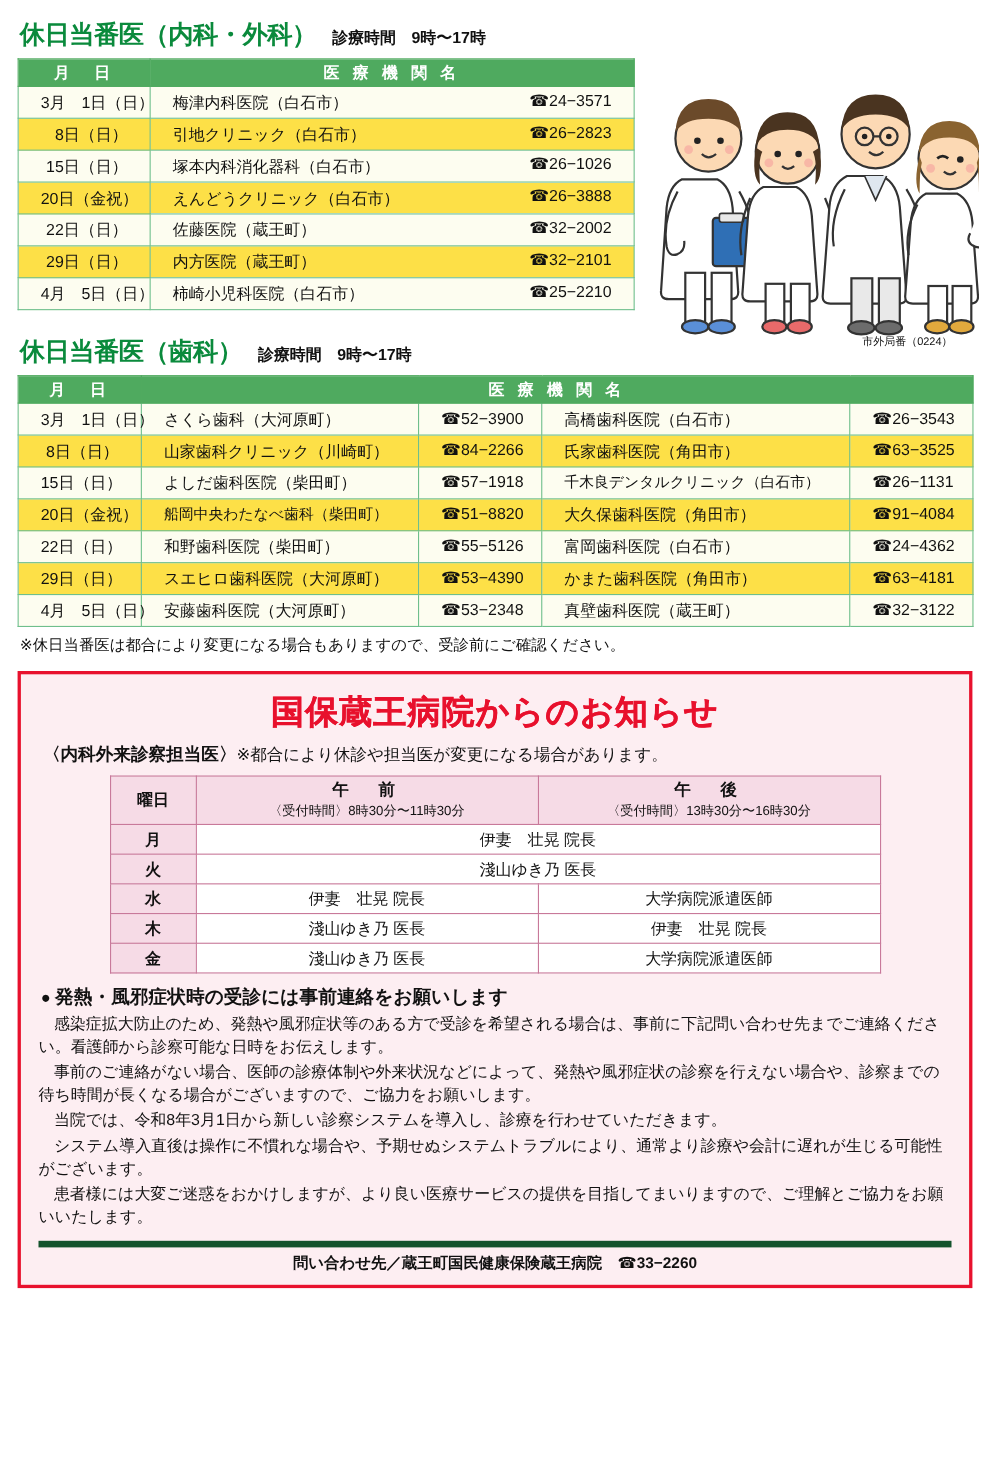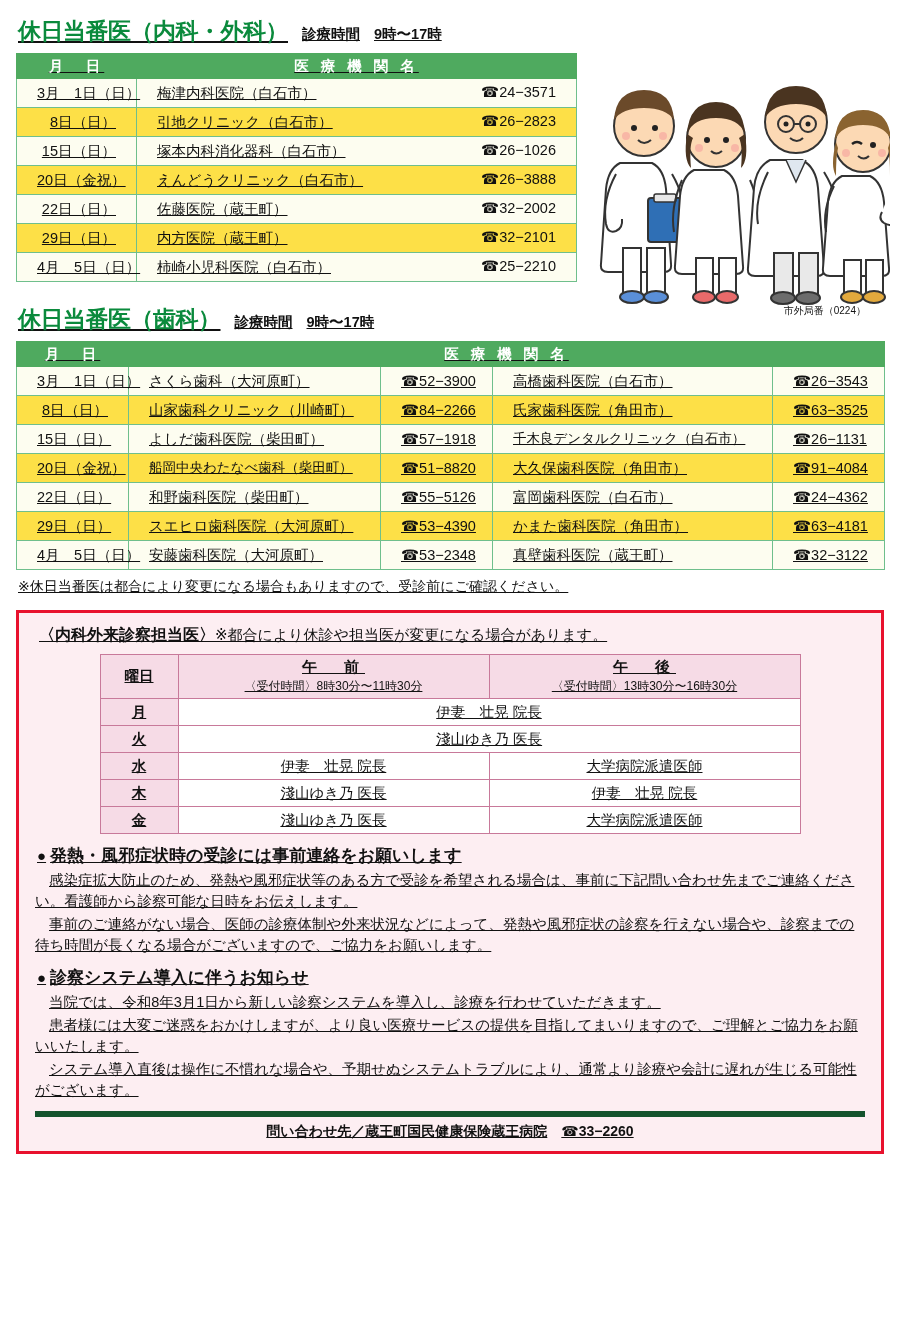--- a/index.html
+++ b/index.html
@@ -7,21 +7,21 @@
   body {
     width: 900px;
     height: 1329px;
     background: #ffffff;
     font-family: "Liberation Sans", "DejaVu Sans", sans-serif;
     color: #111;
     position: relative;
     overflow: hidden;
   }
 
-  .page { position: relative; width: 900px; height: 1329px; padding: 14px 16px; text-decoration: underline; }
+  .page { position: relative; width: 900px; height: 1329px; padding: 14px 16px; }
 
   
   .sec-head { display: flex; align-items: baseline; gap: 14px; margin: 2px 0 6px 2px; }
   .sec-title {
     color: #0a8a3c;
     font-weight: bold;
     font-size: 23px;
     letter-spacing: -0.5px;
     white-space: nowrap;
   }
@@ -359,20 +359,21 @@
         <td class="tel-cell">☎53−2348</td>
         <td class="name-cell">真壁歯科医院（蔵王町）</td>
         <td class="tel-cell">☎32−3122</td>
       </tr>
     </tbody>
   </table>
 
   <div class="note">※休日当番医は都合により変更になる場合もありますので、受診前にご確認ください。</div>
 
   <div class="notice">
+    <div class="notice-title">国保蔵王病院からのお知らせ</div>
     <div class="notice-sub">
       <span>〈内科外来診察担当医〉</span><span class="thin">※都合により休診や担当医が変更になる場合があります。</span>
     </div>
 
     <table id="doctor-table">
       <colgroup>
           <col class="c-day">
           <col class="c-am">
           <col class="c-pm">
         </colgroup>
@@ -413,23 +414,22 @@
           <td>淺山ゆき乃 医長</td>
           <td>大学病院派遣医師</td>
         </tr>
       </tbody>
     </table>
 
     <div class="bullet-head">発熱・風邪症状時の受診には事前連絡をお願いします</div>
     <p class="para">感染症拡大防止のため、発熱や風邪症状等のある方で受診を希望される場合は、事前に下記問い合わせ先までご連絡ください。看護師から診察可能な日時をお伝えします。</p>
     <p class="para">事前のご連絡がない場合、医師の診療体制や外来状況などによって、発熱や風邪症状の診察を行えない場合や、診察までの待ち時間が長くなる場合がございますので、ご協力をお願いします。</p>
 
-    <div class="bullet-head">診察システム導入に伴うお知らせ</div>
     <p class="para">当院では、令和8年3月1日から新しい診察システムを導入し、診療を行わせていただきます。</p>
+    <p class="para">システム導入直後は操作に不慣れな場合や、予期せぬシステムトラブルにより、通常より診療や会計に遅れが生じる可能性がございます。</p>
     <p class="para">患者様には大変ご迷惑をおかけしますが、より良い医療サービスの提供を目指してまいりますので、ご理解とご協力をお願いいたします。</p>
-    <p class="para">システム導入直後は操作に不慣れな場合や、予期せぬシステムトラブルにより、通常より診療や会計に遅れが生じる可能性がございます。</p>
 
     <div class="footer-bar">
       <span>問い合わせ先／蔵王町国民健康保険蔵王病院</span><span class="tel">☎33−2260</span>
     </div>
   </div>
 
 </div>
 
 </body></html>

